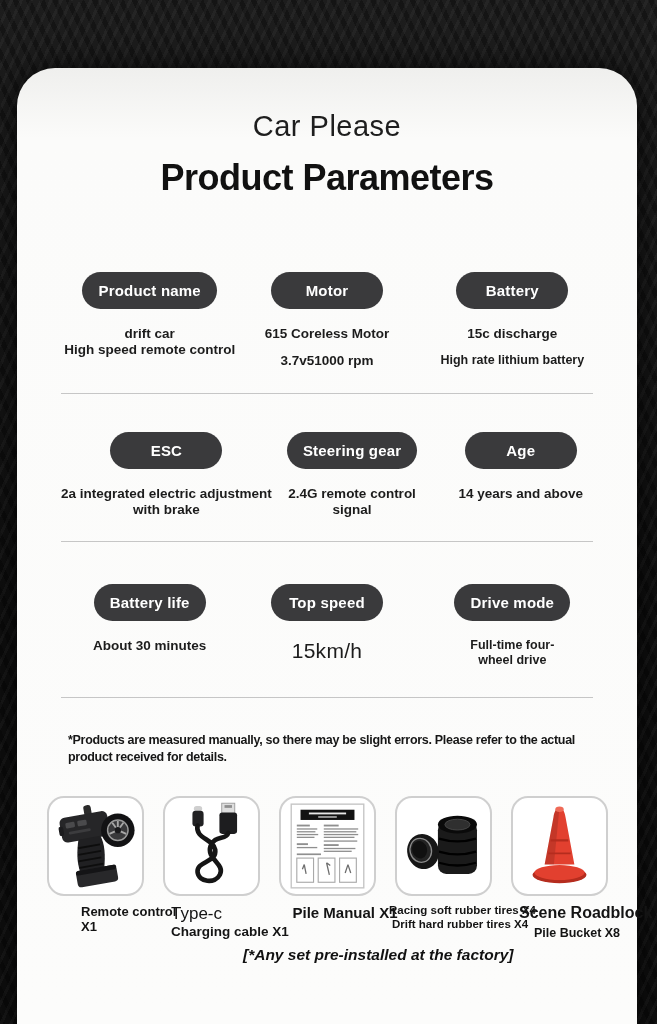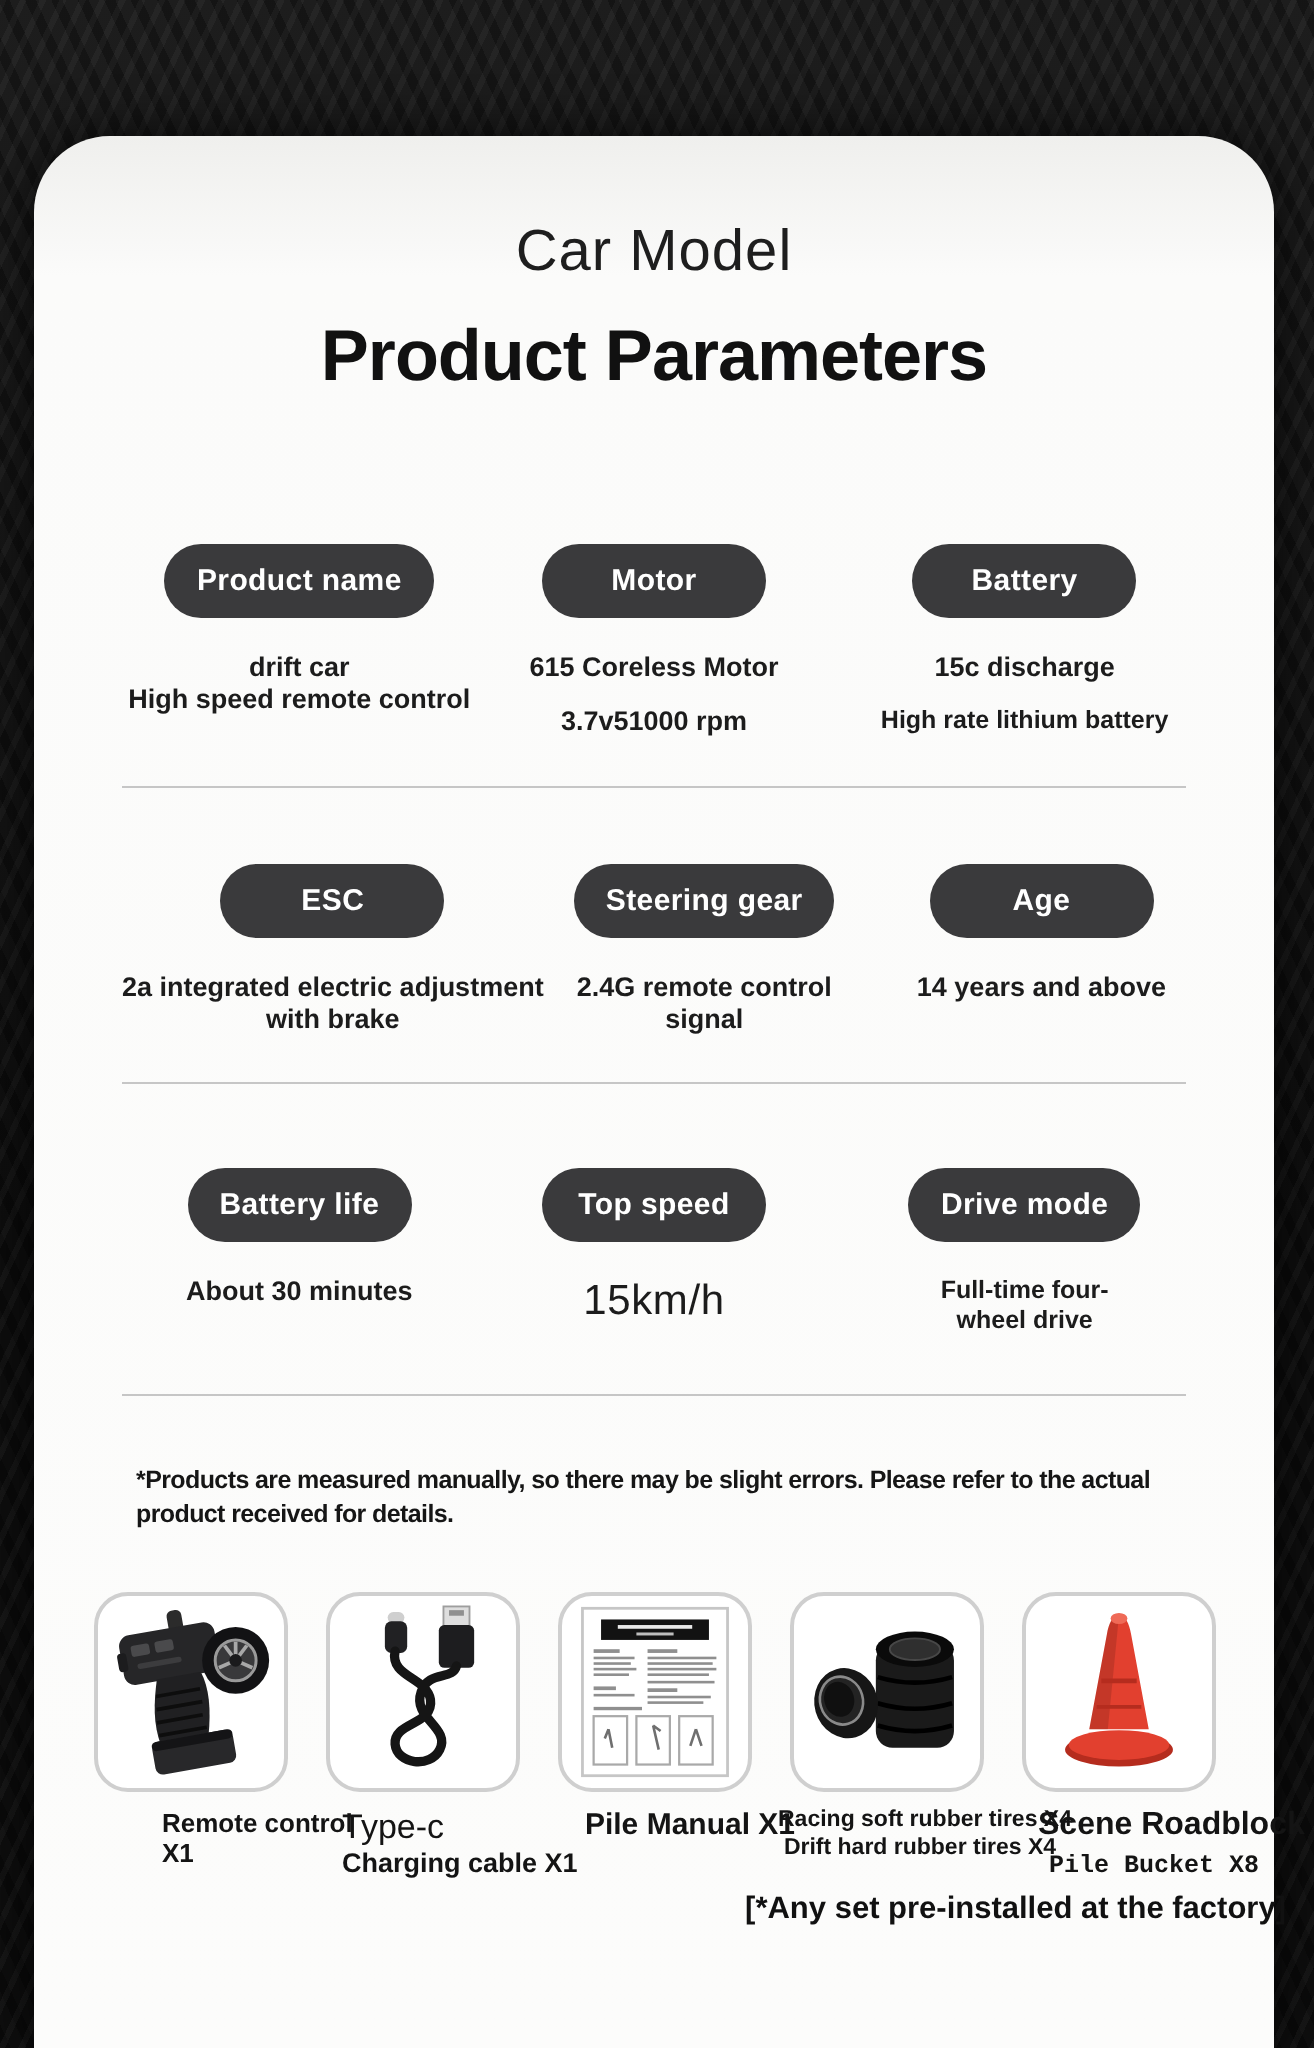--- a/index.html
+++ b/index.html
@@ -63,32 +63,32 @@
   .kit-label{margin-top:8px;color:#141414;line-height:1.18;}
   .kit-label .l{white-space:nowrap;padding-left:34px;}
   .k-left-bold{text-align:left;width:150px;font-weight:700;font-size:13px;}
   .k-reg-bold{text-align:left;width:150px;margin-left:-26px;}
   .k-reg-bold .l0{font-size:17px;font-weight:400;}
   .k-reg-bold .l1{font-size:13.5px;font-weight:700;}
   .k-bold{text-align:center;width:150px;margin-left:-26px;font-weight:700;font-size:15px;}
   .k-small-bold{text-align:center;width:176px;margin-left:-40px;font-weight:700;font-size:11.5px;}
   .k-mixed{text-align:center;width:150px;margin-left:-26px;font-weight:700;}
   .k-mixed .l0{font-size:16px;}
-  .k-mixed .l1{font-size:12.5px;margin-top:3px;font-family:Liberation Mono, monospace;}
+  .k-mixed .l1{font-size:12.5px;margin-top:3px;}
   .footnote{
-    margin-top:5px;margin-left:196px;width:400px;text-align:right;
-    font-size:15.5px;font-weight:700;color:#111;
+    margin-top:5px;margin-left:196px;width:400px;text-align:left;
+    font-size:15.5px;font-weight:700;color:#111;font-style:italic;
   }
 </style>
 </head>
 <body>
 
 <div class="page">
   <div class="card">
-    <div class="title-small">Car Model</div>
+    <div class="title-small">Car Please</div>
     <div class="title-main">Product Parameters</div>
 
     <div class="params">
         <div class="param-row r0">
   <div class="cell">
     <div class="pill">Product name</div>
     <div class="value v-normal">
               <div class="vline">drift car</div>
               <div class="vline">High speed remote control</div>
             </div>

